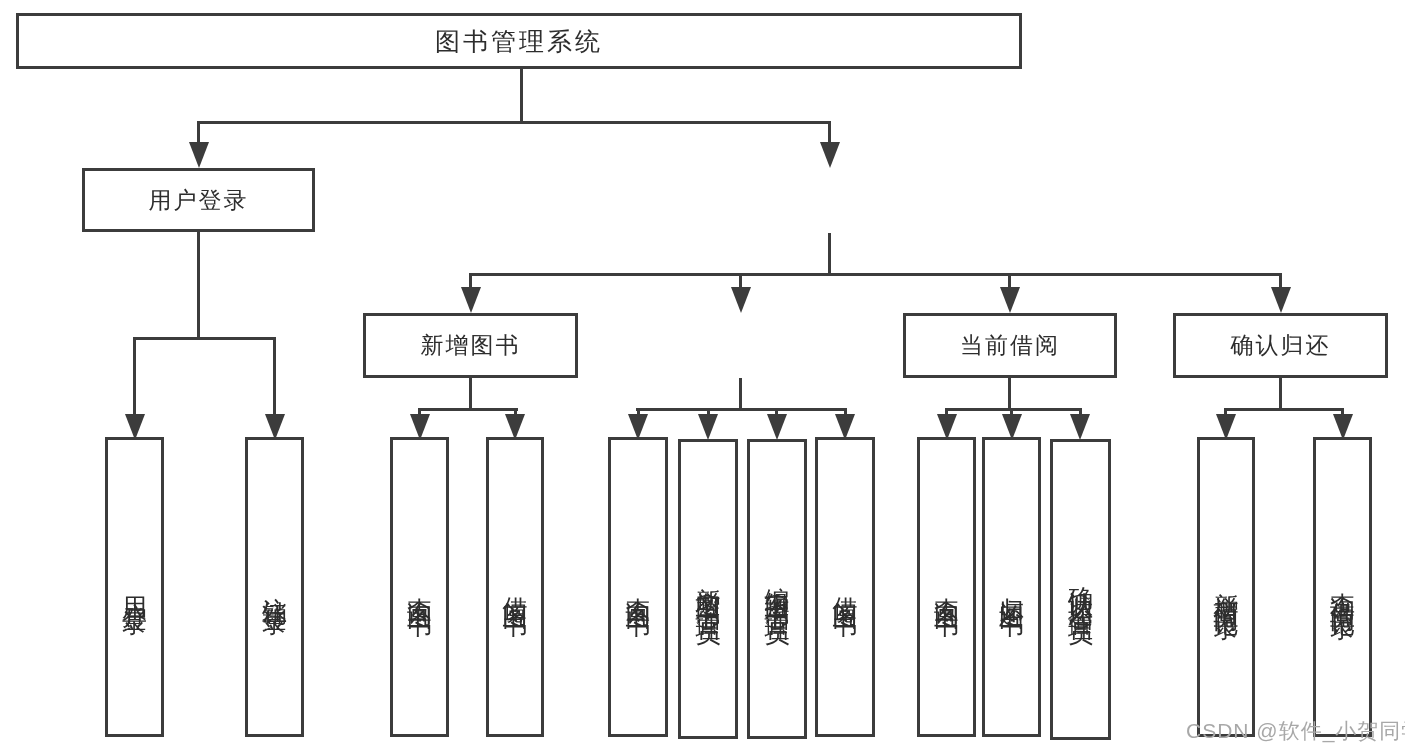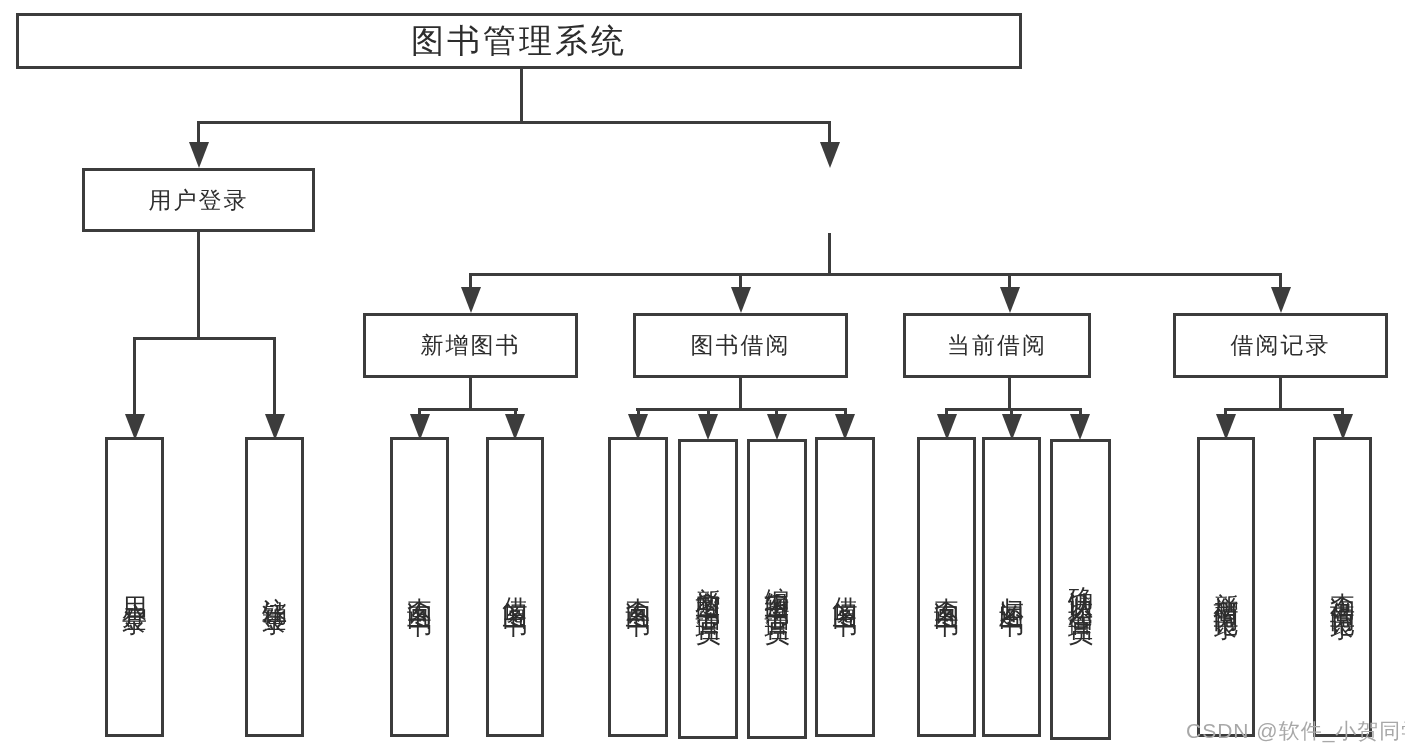--- a/index.html
+++ b/index.html
@@ -5,21 +5,21 @@
   html,body{margin:0;padding:0;background:#ffffff;}
   .stage{
     position:relative;width:1405px;height:747px;background:#ffffff;
     font-family:"Liberation Sans","DejaVu Sans",sans-serif;color:#2d2d2d;overflow:hidden;
   }
   .box{
     position:absolute;border:3px solid #3c3c3c;background:#ffffff;
     display:flex;align-items:center;justify-content:center;box-sizing:border-box;
   }
   .hbox{font-size:23px;letter-spacing:2px;white-space:nowrap;}
-  .root{font-size:33px;letter-spacing:3px;}
+  .root{font-size:25px;letter-spacing:3px;}
   .vtext{
     writing-mode:vertical-rl;text-orientation:mixed;
     font-size:25px;letter-spacing:5px;line-height:1;white-space:nowrap;
   }
   .v{position:absolute;width:3px;background:#3c3c3c;}
   .h{position:absolute;height:3px;background:#3c3c3c;}
   .arrowhead{
     position:absolute;width:0;height:0;
     border-left:10px solid transparent;border-right:10px solid transparent;
     border-top:26px solid #3c3c3c;
@@ -63,28 +63,25 @@
   <div class="v" style="left:739px;top:273px;height:16px;"></div>
   <div class="arrowhead" style="left:731px;top:287px;"></div>
   <div class="v" style="left:1008px;top:273px;height:16px;"></div>
   <div class="arrowhead" style="left:1000px;top:287px;"></div>
   <div class="v" style="left:1279px;top:273px;height:16px;"></div>
   <div class="arrowhead" style="left:1271px;top:287px;"></div>
 
   <div class="box hbox" style="left:363px;top:313px;width:215px;height:65px;">
     <span>新增图书</span>
   </div>
-  <div class="box hbox" style="left:633px;top:313px;width:215px;height:65px;">
-    <span>图书借阅</span>
-  </div>
-  <div class="box hbox" style="left:903px;top:313px;width:188px;height:65px;">
+  <div class="box hbox" style="left:903px;top:313px;width:214px;height:65px;">
     <span>当前借阅</span>
   </div>
   <div class="box hbox" style="left:1173px;top:313px;width:215px;height:65px;">
-    <span>借阅记录</span>
+    <span>确认归还</span>
   </div>
 
   <div class="v" style="left:469px;top:378px;height:30px;"></div>
   <div class="h" style="left:418px;top:408px;width:100px;"></div>
   <div class="v" style="left:418px;top:408px;height:8px;"></div>
   <div class="arrowhead" style="left:410px;top:414px;"></div>
   <div class="v" style="left:514px;top:408px;height:8px;"></div>
   <div class="arrowhead" style="left:505px;top:414px;"></div>
 
   <div class="v" style="left:739px;top:378px;height:30px;"></div>

